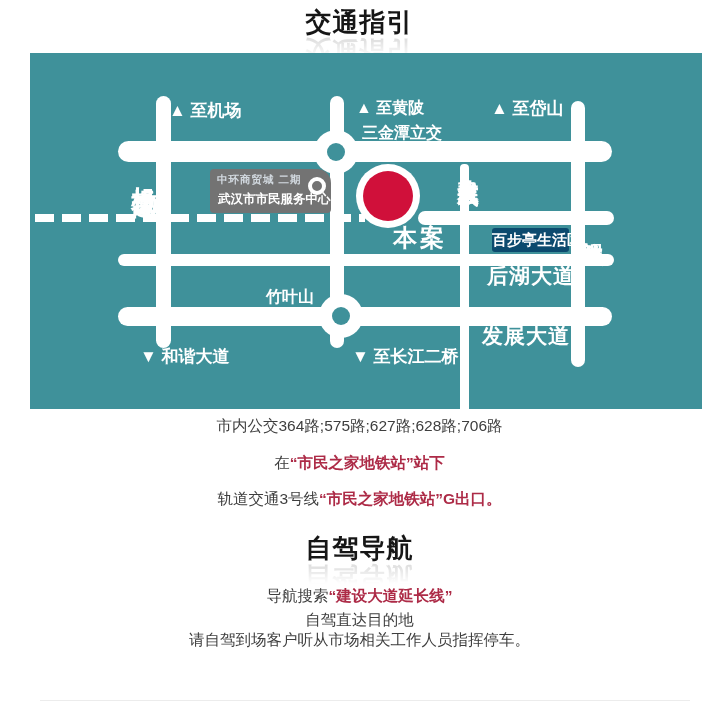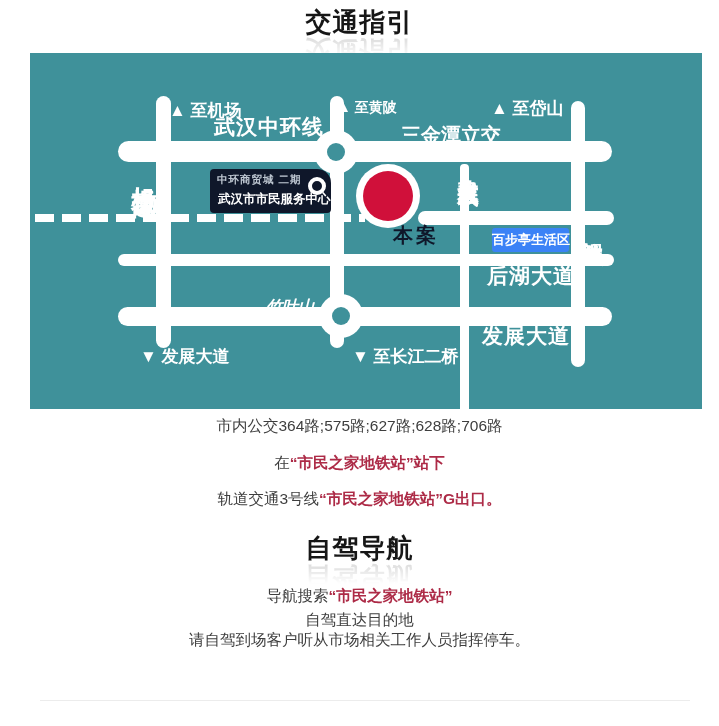--- a/index.html
+++ b/index.html
@@ -41,41 +41,41 @@
   .roundabout{
     position:absolute;width:44px;height:44px;border-radius:50%;background:#ffffff;
     display:flex;align-items:center;justify-content:center;z-index:4;
   }
   .roundabout .hub{width:18px;height:18px;border-radius:50%;background:#3f919a;}
   #site-marker{
     position:absolute;left:326px;top:111px;width:64px;height:64px;border-radius:50%;
     background:#ffffff;display:flex;align-items:center;justify-content:center;z-index:5;
   }
   #site-marker .dot{width:50px;height:50px;border-radius:50%;background:#d0103a;}
-  #site-label{color:#0f172a;font-size:20px;letter-spacing:3px;}
+  #site-label{color:#ffffff;font-size:24px;letter-spacing:3px;}
   #service-box{
     position:absolute;left:180px;top:116px;width:121px;height:44px;
-    background:#0f172a;border-radius:4px 14px 4px 4px;z-index:5;
+    background:#737373;border-radius:4px 14px 4px 4px;z-index:5;
   }
   #service-box .l1{
     margin:4px 0 0 7px;font-size:10.5px;font-weight:bold;color:#eaf3fb;opacity:.8;
     letter-spacing:1px;white-space:nowrap;
   }
   #service-box .l2{
     margin:4px 1px 0 0;text-align:center;font-size:12.5px;font-weight:bold;color:#ffffff;
     white-space:nowrap;
     padding-left:8px;
   }
   #service-ring{
     position:absolute;left:98px;top:8px;width:10px;height:10px;border:4px solid #ffffff;
     border-radius:50%;background:transparent;
   }
   #baibuting-box{
-    position:absolute;left:462px;top:175px;width:77px;height:24px;background:#3b82f6;
-    border-radius:3px;color:#fff;font-size:13px;font-weight:bold;text-align:center;
+    position:absolute;left:462px;top:175px;width:77px;height:24px;background:#0c4a6e;
+    border-radius:3px;color:#fff;font-size:15px;font-weight:bold;text-align:center;
     line-height:24px;z-index:5;white-space:nowrap;
   }
   
   .para{
     left:0;width:719px;text-align:center;font-size:15.5px;color:#3e3e3e;
     white-space:nowrap;
   }
   .hl{color:#ad2b47;font-weight:bold;}
   #divider{left:40px;top:700px;width:650px;height:1px;background:#ececec;}
 </style>
@@ -112,50 +112,49 @@
 
   <div id="service-box">
     <div class="l1">中环商贸城 二期</div>
     <div class="l2">武汉市市民服务中心</div>
     <div id="service-ring"></div>
   </div>
 
   <div id="baibuting-box">百步亭生活区</div>
 
   <div class="map-label" style="left:139px;top:48px;font-size:17px;">▲ 至机场</div>
-  <div class="map-label" style="left:184px;top:62px;font-size:21px;letter-spacing:1px;">武汉中环线</div>
-  <div class="map-label" style="left:307px;top:46px;font-size:14px;">▲ 至黄陂</div>
-  <div class="map-label" style="left:332px;top:71px;font-size:20px;margin-left:39px;">三金潭立交</div>
+  <div class="map-label" style="left:326px;top:46px;font-size:16px;">▲ 至黄陂</div>
+  <div class="map-label" style="left:332px;top:71px;font-size:16px;">三金潭立交</div>
   <div class="map-label" style="left:461px;top:46px;font-size:17px;">▲ 至岱山</div>
   <div class="map-label v-label" style="left:99px;top:113px;font-size:26px;">机场高速</div>
   <div class="map-label v-label" style="left:550px;top:172px;font-size:21px;letter-spacing:1px;">解放大道</div>
   <div class="map-label" style="left:572px;top:203px;font-size:10px;">▶</div>
   <div class="map-label v-label" style="left:426px;top:110px;font-size:21px;letter-spacing:1px;">建设大道延长线</div>
   <div class="map-label" style="left:457px;top:211px;font-size:21px;letter-spacing:1px;">后湖大道</div>
   <div class="map-label" style="left:452px;top:271px;font-size:21px;letter-spacing:1px;">发展大道</div>
-  <div class="map-label" style="left:236px;top:245px;font-size:16px;font-style:italic;">竹叶山</div>
-  <div class="map-label" style="left:110px;top:294px;font-size:17px;">▼ 发展大道</div>
+  <div class="map-label" style="left:236px;top:235px;font-size:16px;">竹叶山</div>
+  <div class="map-label" style="left:110px;top:294px;font-size:17px;">▼ 和谐大道</div>
   <div class="map-label" style="left:322px;top:294px;font-size:17px;">▼ 至长江二桥</div>
 </div>
 
 <div class="abs para" style="top:416px;">
   <span>市内公交364路;575路;627路;628路;706路</span>
 </div>
 <div class="abs para" style="top:453px;">
   <span>在</span><span class="hl">“市民之家地铁站”站下</span>
 </div>
 <div class="abs para" style="top:489px;">
   <span>轨道交通3号线</span><span class="hl">“市民之家地铁站”G出口。</span>
 </div>
 
 <div class="abs sec-title" style="top:531px;">自驾导航</div>
 <div class="abs reflection" style="top:559px;">自驾导航</div>
 
 <div class="abs para" style="top:586px;">
-  <span>导航搜索</span><span class="hl">“市民之家地铁站”</span>
+  <span>导航搜索</span><span class="hl">“建设大道延长线”</span>
 </div>
 <div class="abs para" style="top:610px;">
   <span>自驾直达目的地</span>
 </div>
 <div class="abs para" style="top:630px;">
   <span>请自驾到场客户听从市场相关工作人员指挥停车。</span>
 </div>
 
 <div id="divider" class="abs"></div>
 

